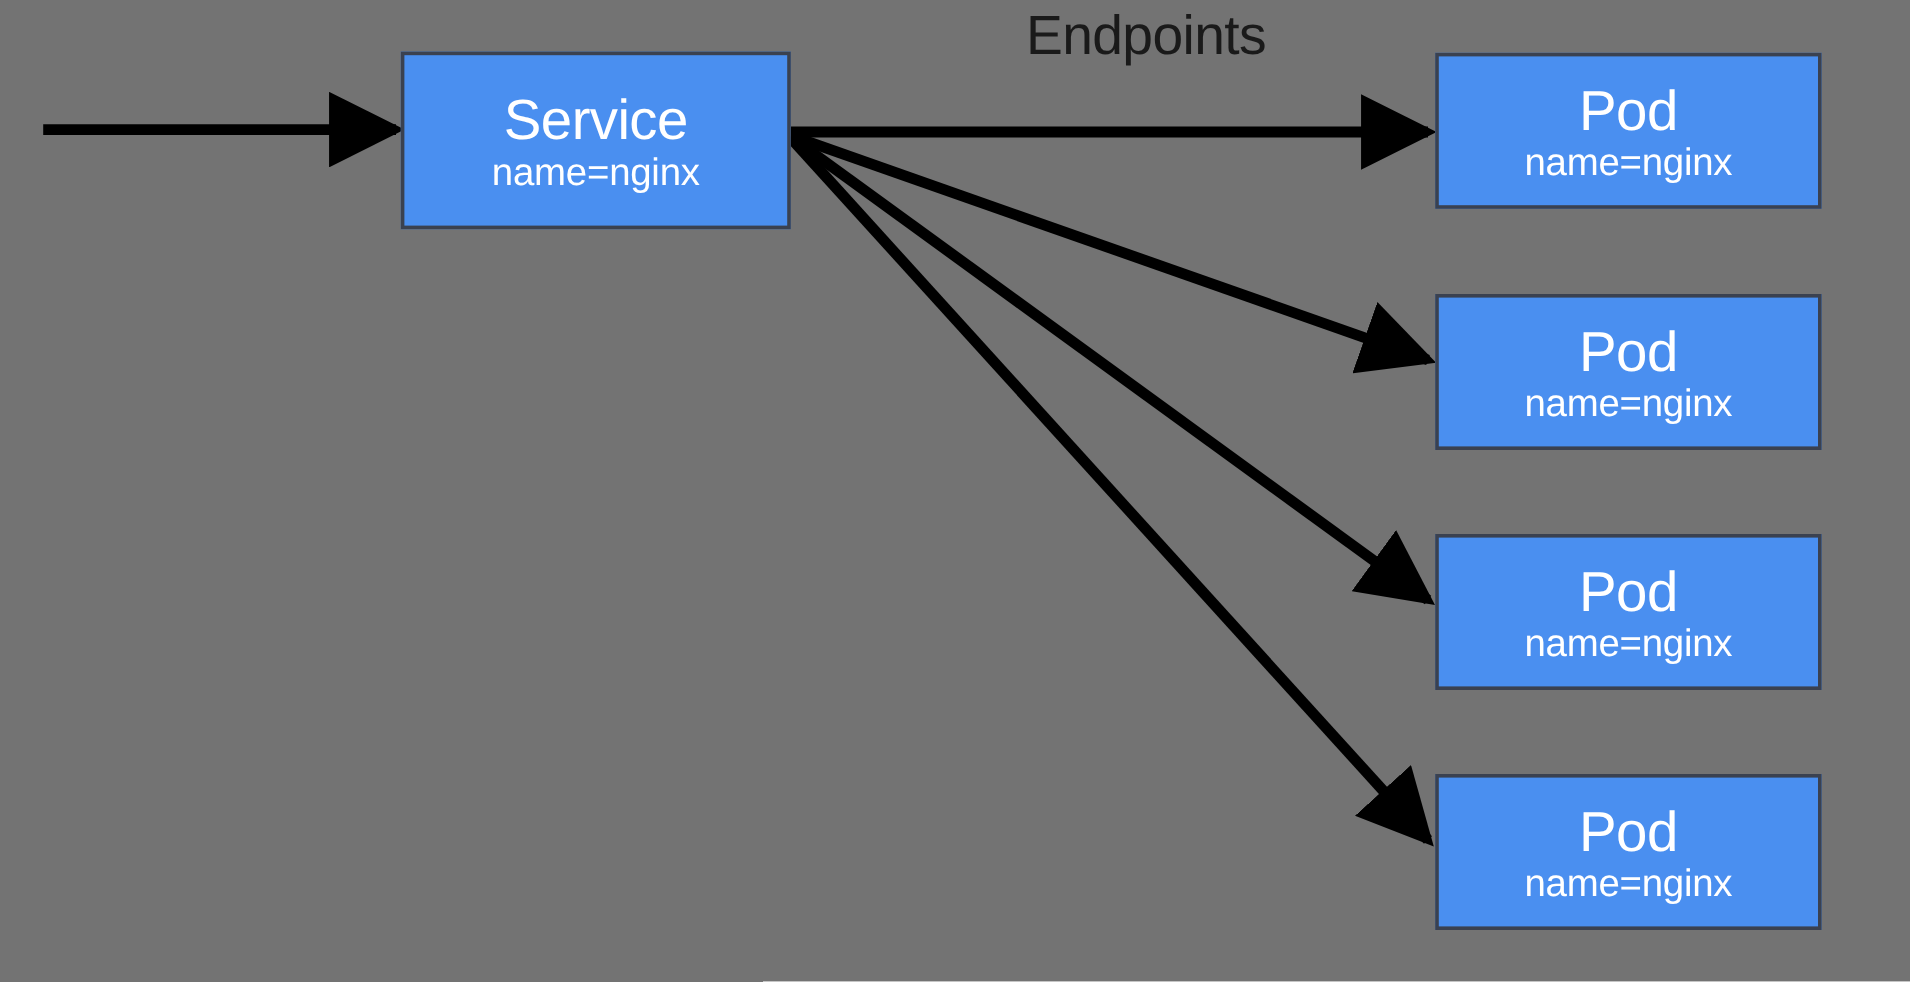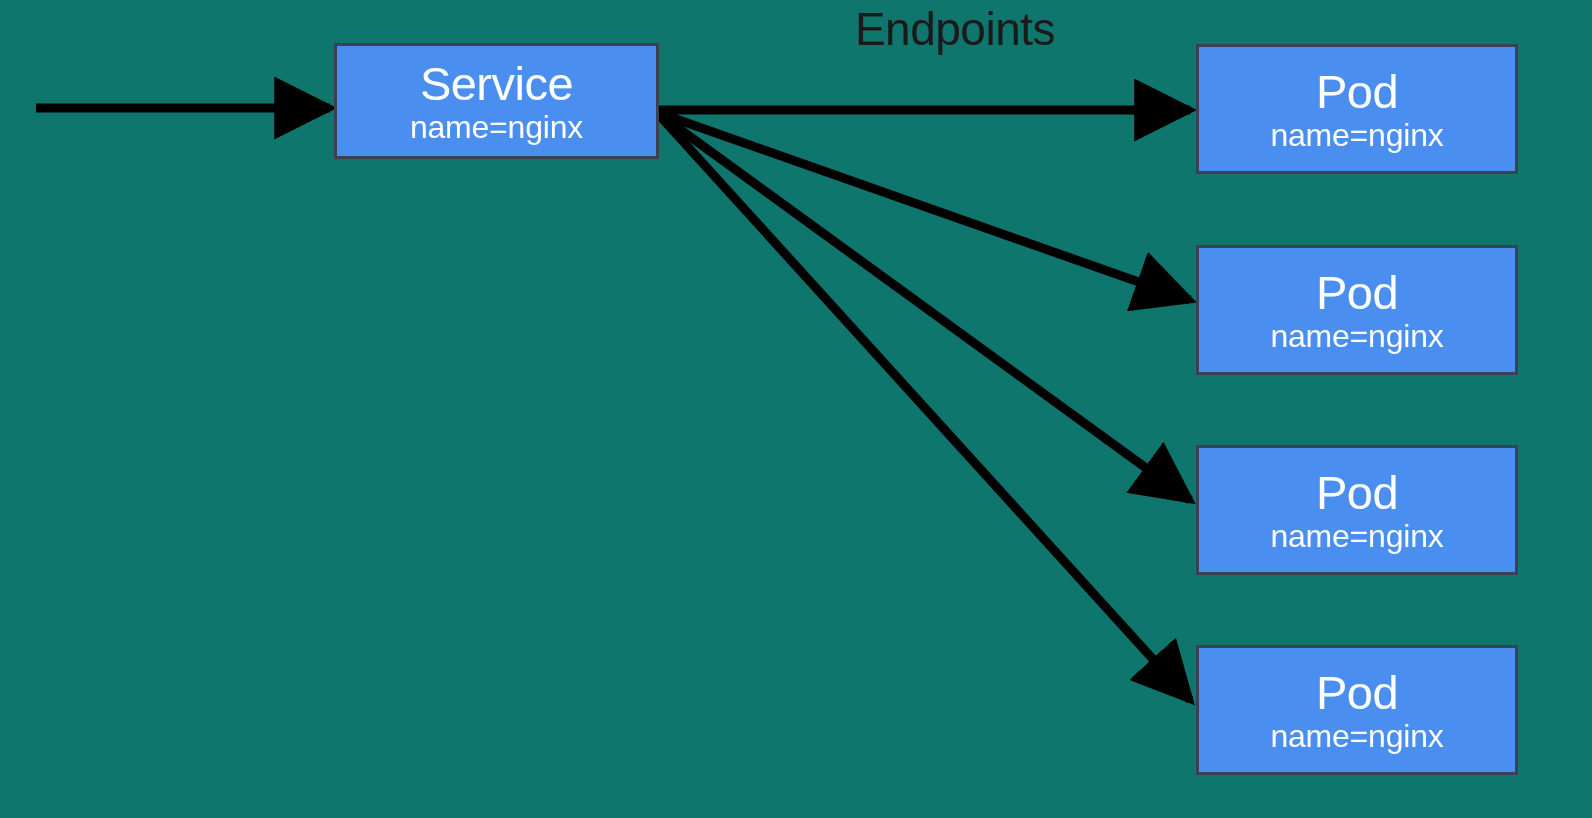--- a/index.html
+++ b/index.html
@@ -7,21 +7,21 @@
     padding: 0;
     background: #ffffff;
   }
   body {
     font-family: "Liberation Sans", sans-serif;
   }
   #canvas {
     position: relative;
     width: 1592px;
     height: 818px;
-    background: #0f766e;
+    background: #737373;
     overflow: hidden;
   }
   #edges {
     position: absolute;
     left: 0;
     top: 0;
     width: 1592px;
     height: 818px;
     pointer-events: none;
   }
@@ -56,21 +56,21 @@
     top: 6px;
     width: 290px;
     text-align: center;
     font-size: 46px;
     line-height: 1.0;
     color: #1a1a1a;
     letter-spacing: -0.5px;
     z-index: 3;
   }
   
-  #node-service { left: 334px; top: 43px;  width: 325px; height: 116px; }
+  #node-service { left: 334px; top: 43px;  width: 325px; height: 148px; }
   #node-pod-1   { left: 1196px; top: 44px;  width: 322px; height: 130px; }
   #node-pod-2   { left: 1196px; top: 245px; width: 322px; height: 130px; }
   #node-pod-3   { left: 1196px; top: 445px; width: 322px; height: 130px; }
   #node-pod-4   { left: 1196px; top: 645px; width: 322px; height: 130px; }
 </style>
 </head>
 <body>
 
 <div id="canvas">
 

